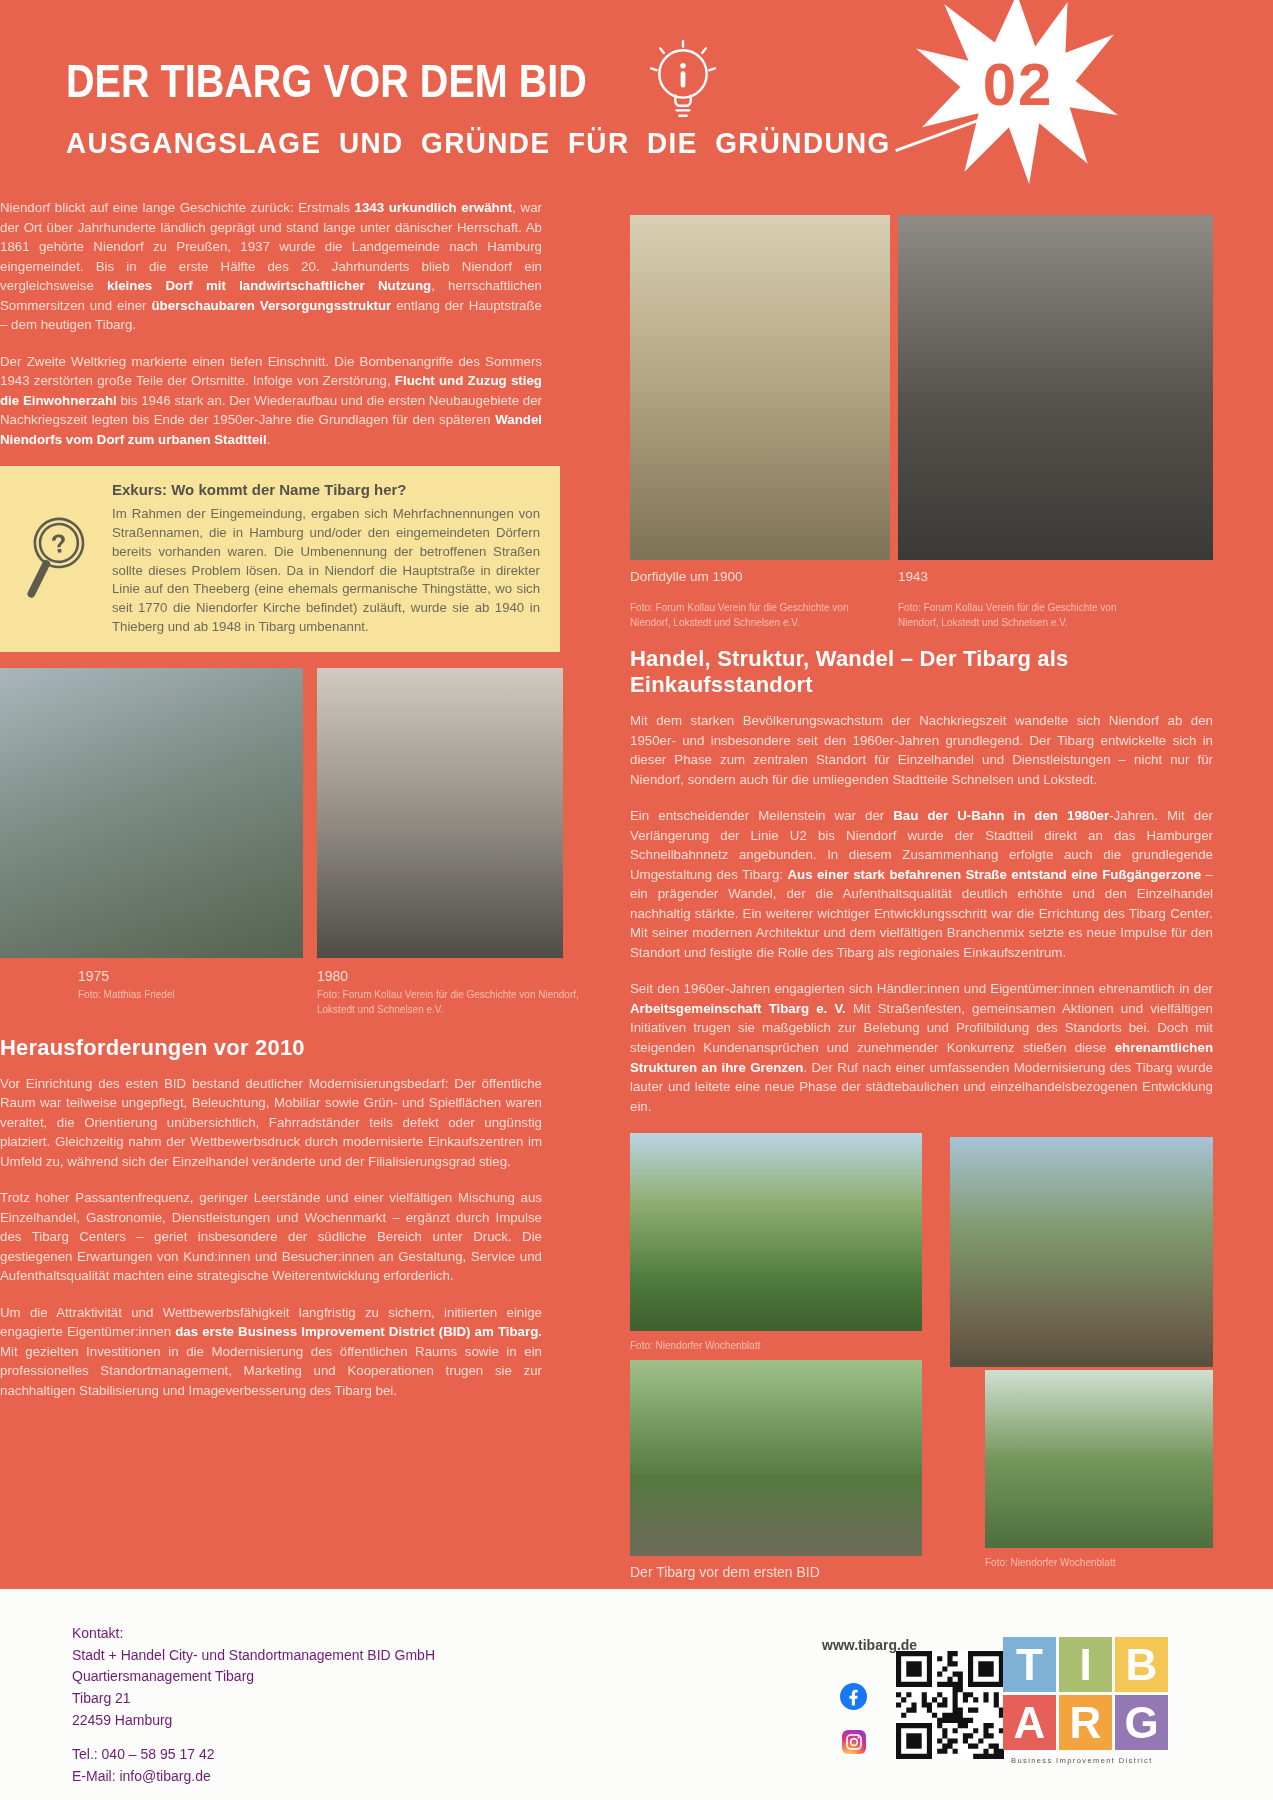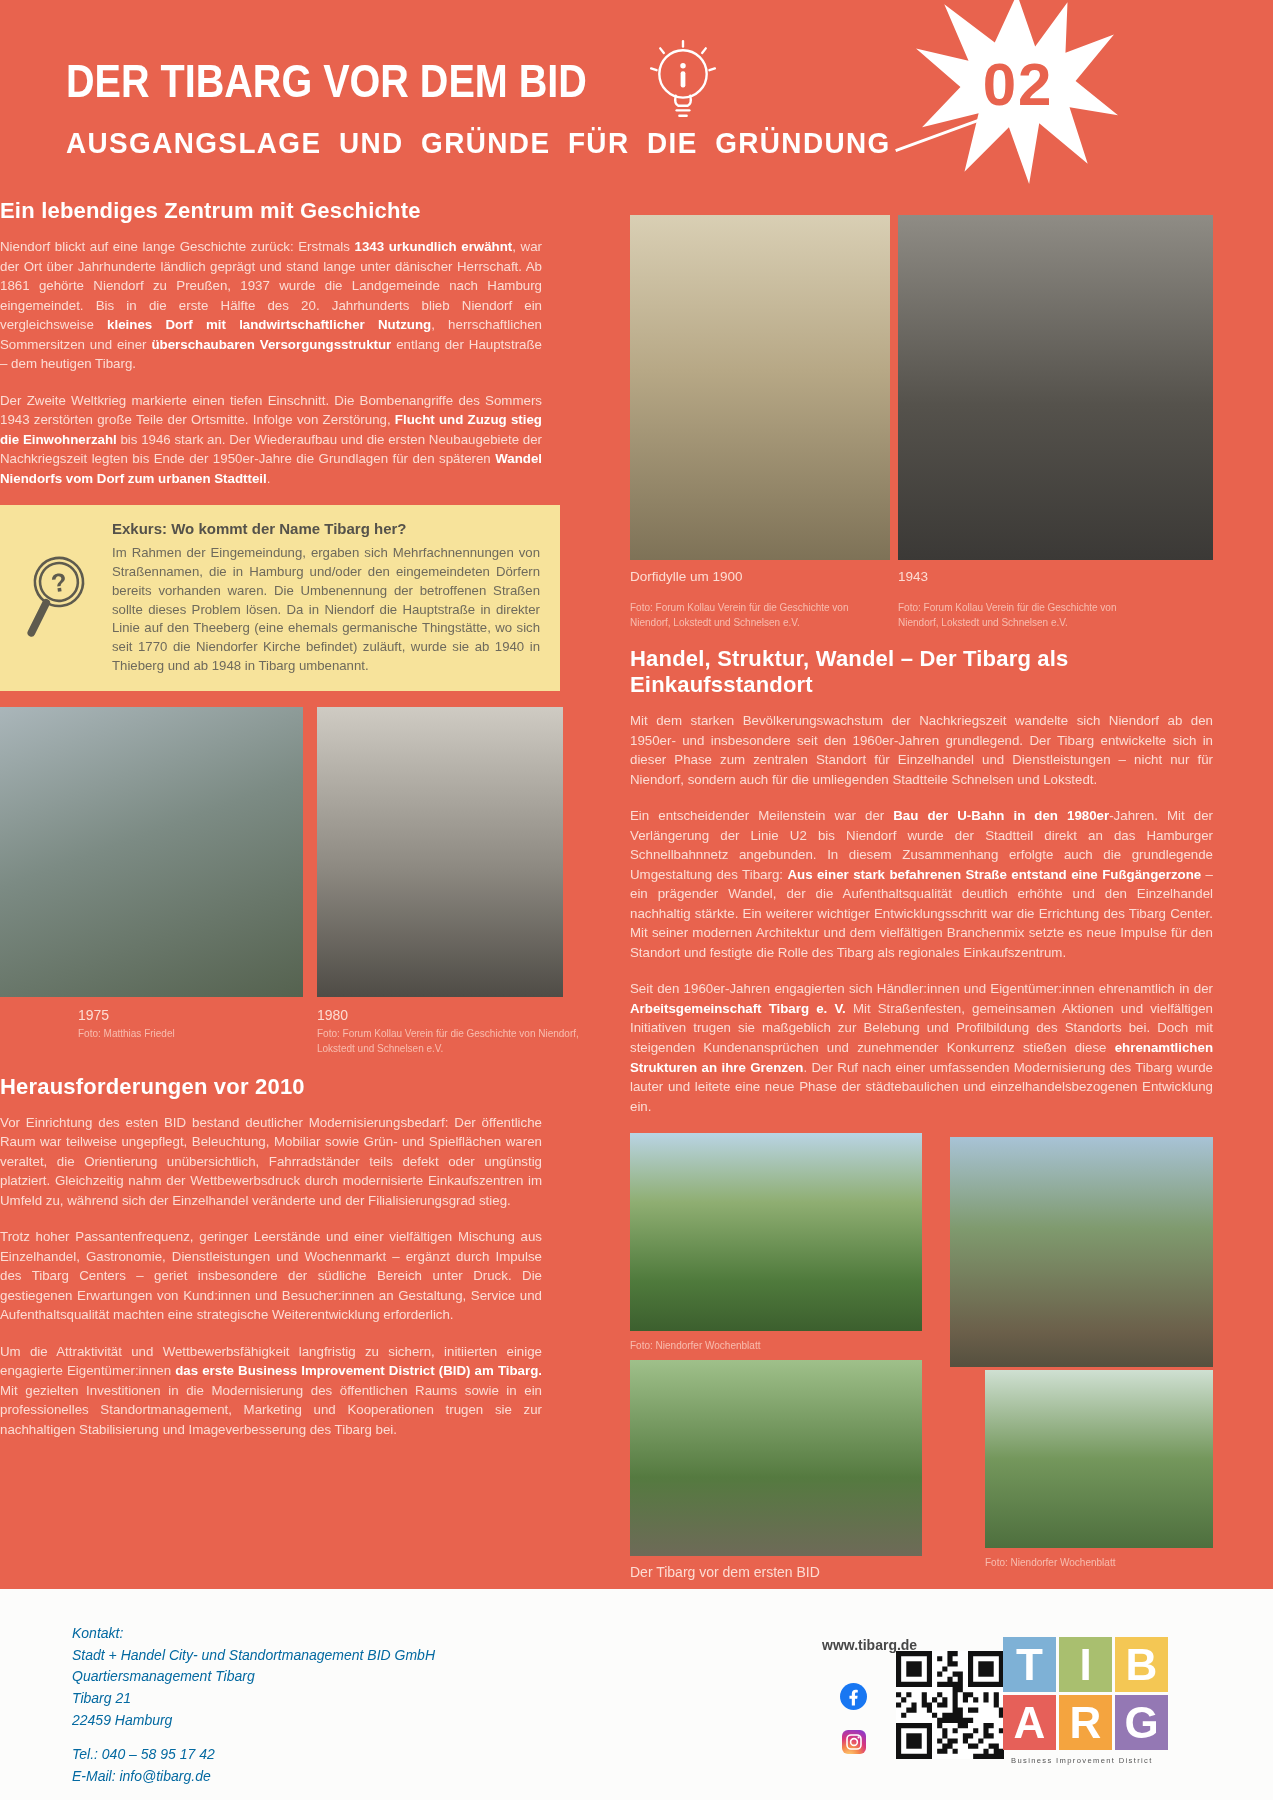--- a/index.html
+++ b/index.html
@@ -64,21 +64,21 @@
   .grid{position:relative;height:462px;margin-top:12px;}
   .grid .g1{position:absolute;left:0;top:0;width:292px;height:198px;}
   .grid .g2{position:absolute;left:320px;top:4px;width:263px;height:230px;}
   .grid .c1{position:absolute;left:0;top:205px;}
   .grid .g3{position:absolute;left:0;top:227px;width:292px;height:196px;}
   .grid .g4{position:absolute;left:355px;top:237px;width:228px;height:178px;}
   .grid .c2{position:absolute;left:0;top:431px;font-size:14px;color:rgba(255,233,225,.9);}
   .grid .c3{position:absolute;left:355px;top:422px;}
   
   .footer{position:absolute;left:0;bottom:0;width:100%;height:211px;background:#FCFCFB;}
-  .contact{position:absolute;left:72px;top:34px;font-size:14px;color:#0369a1;line-height:1.55;font-style:italic;}
+  .contact{position:absolute;left:72px;top:34px;font-size:14px;color:#701a75;line-height:1.55;}
   .contact .blk2{margin-top:13px;}
   .website{position:absolute;left:822px;top:48px;font-size:14px;font-weight:700;color:#474747;}
   .social-fb{position:absolute;left:840px;top:94px;width:27px;height:27px;}
   .social-ig{position:absolute;left:842px;top:141px;width:24px;height:24px;}
   .qr{position:absolute;left:896px;top:62px;width:108px;height:108px;}
   .logo{position:absolute;left:1003px;top:48px;width:167px;}
   .tiles{display:grid;grid-template-columns:repeat(3,53px);grid-auto-rows:55px;gap:3px;}
   .tile{display:flex;align-items:center;justify-content:center;color:#fff;font-weight:800;font-size:44px;}
   .tagline{margin-top:6px;font-size:7.6px;letter-spacing:1.35px;color:#555;white-space:nowrap;padding-left:8px;}
 </style>
@@ -109,21 +109,20 @@
     <div class="page-subtitle">AUSGANGSLAGE UND GRÜNDE FÜR DIE GRÜNDUNG</div>
     <div class="pointer-line"></div>
 
     <svg class="starburst" viewBox="0 0 200 190">
       <polygon fill="#fff" points="100,0 118,52 150,8 148,58 196,40 158,86 200,120 152,112 170,168 122,128 112,188 92,132 48,176 62,118 6,132 44,92 0,54 52,66 28,10 78,48"></polygon>
     </svg>
     <div class="page-num">02</div>
   </header>
 
   <div class="col-left">
-    <h2 class="section indent">Ein lebendiges Zentrum mit Geschichte</h2>
     <p class="para indent">Niendorf blickt auf eine lange Geschichte zurück: Erstmals <b>1343 urkundlich erwähnt</b>, war der Ort über Jahrhunderte ländlich geprägt und stand lange unter dänischer Herrschaft. Ab 1861 gehörte Niendorf zu Preußen, 1937 wurde die Landgemeinde nach Hamburg eingemeindet. Bis in die erste Hälfte des 20. Jahrhunderts blieb Niendorf ein vergleichsweise <b>kleines Dorf mit landwirtschaftlicher Nutzung</b>, herrschaftlichen Sommersitzen und einer <b>überschaubaren Versorgungsstruktur</b> entlang der Hauptstraße – dem heutigen Tibarg.</p>
     <p class="para indent">Der Zweite Weltkrieg markierte einen tiefen Einschnitt. Die Bombenangriffe des Sommers 1943 zerstörten große Teile der Ortsmitte. Infolge von Zerstörung, <b>Flucht und Zuzug stieg die Einwohnerzahl</b> bis 1946 stark an. Der Wiederaufbau und die ersten Neubaugebiete der Nachkriegszeit legten bis Ende der 1950er-Jahre die Grundlagen für den späteren <b>Wandel Niendorfs vom Dorf zum urbanen Stadtteil</b>.</p>
 
     <aside class="excursus">
       <div class="icon-wrap">
         <svg width="86" height="108" viewBox="0 0 100 120" style="transform:rotate(-8deg)">
           <g fill="none" stroke="#5E5B4E" stroke-width="3">
             <circle cx="56" cy="42" r="28"></circle>
             <circle cx="56" cy="42" r="22"></circle>
             <path d="M38 64 L16 96" stroke-width="9" stroke-linecap="round"></path>

